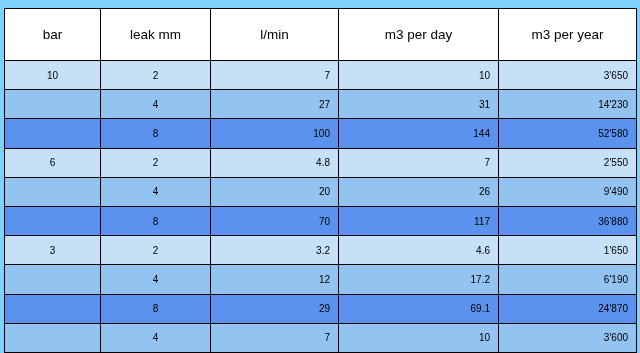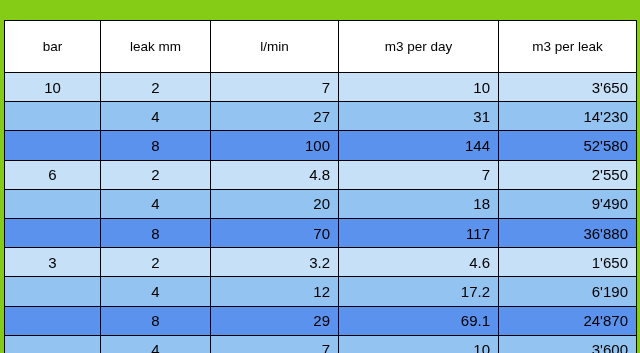--- a/index.html
+++ b/index.html
@@ -10,39 +10,39 @@
   body {
     width: 640px;
     height: 353px;
     font-family: "Liberation Sans", sans-serif;
     overflow: hidden;
   }
   .sheet {
     width: 640px;
     height: 353px;
     box-sizing: border-box;
-    padding: 20px 4px 4px 4px;
-    background: #84cc16;
+    padding: 8px 4px 4px 4px;
+    background: #7dd3fc;
   }
   table.leak-table {
     border-collapse: collapse;
     table-layout: fixed;
     width: 632px;
     height: 345px;
     background: #ffffff;
   }
   table.leak-table col.c0 { width: 96px; }
   table.leak-table col.c1 { width: 110px; }
   table.leak-table col.c2 { width: 128px; }
   table.leak-table col.c3 { width: 160px; }
   table.leak-table col.c4 { width: 138px; }
 
   table.leak-table td {
     border: 1px solid #000000;
-    font-size: 15px;
+    font-size: 10px;
     color: #000000;
     padding: 0 8px;
     height: 27px;
     vertical-align: middle;
     white-space: nowrap;
     overflow: hidden;
   }
   tr.header-row td {
     background: #ffffff;
     text-align: center;
@@ -68,21 +68,21 @@
         <col class="c2">
         <col class="c3">
         <col class="c4">
     </colgroup>
     <tbody>
       <tr class="header-row">
         <td class="ctr">bar</td>
         <td class="ctr">leak mm</td>
         <td class="ctr">l/min</td>
         <td class="ctr">m3  per day</td>
-        <td class="ctr">m3 per leak</td>
+        <td class="ctr">m3 per year</td>
       </tr>
 
       <tr class="sh-light">
         <td class="ctr">10</td>
         <td class="ctr">2</td>
         <td class="num">7</td>
         <td class="num">10</td>
         <td class="num">3'650</td>
       </tr>
       <tr class="sh-mid">
@@ -104,21 +104,21 @@
         <td class="ctr">6</td>
         <td class="ctr">2</td>
         <td class="num">4.8</td>
         <td class="num">7</td>
         <td class="num">2'550</td>
       </tr>
       <tr class="sh-mid">
         <td class="ctr"></td>
         <td class="ctr">4</td>
         <td class="num">20</td>
-        <td class="num">18</td>
+        <td class="num">26</td>
         <td class="num">9'490</td>
       </tr>
       <tr class="sh-dark">
         <td class="ctr"></td>
         <td class="ctr">8</td>
         <td class="num">70</td>
         <td class="num">117</td>
         <td class="num">36'880</td>
       </tr>
 

